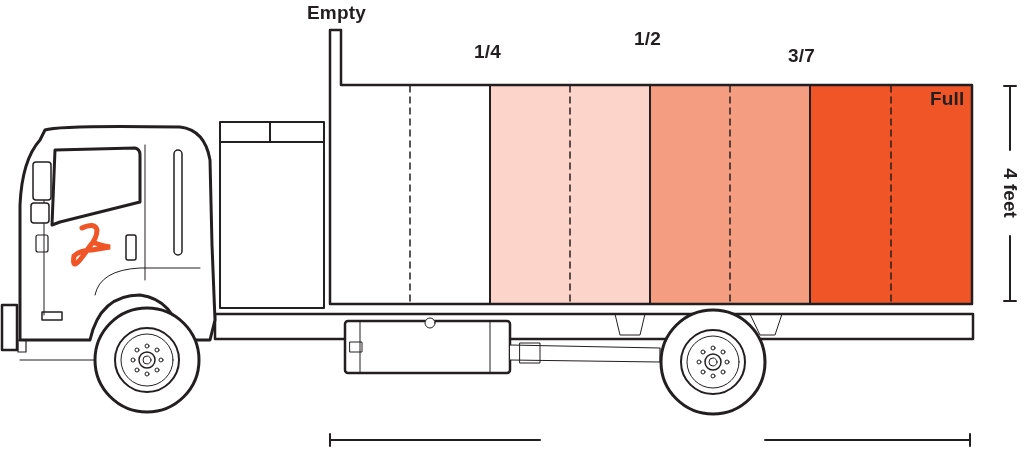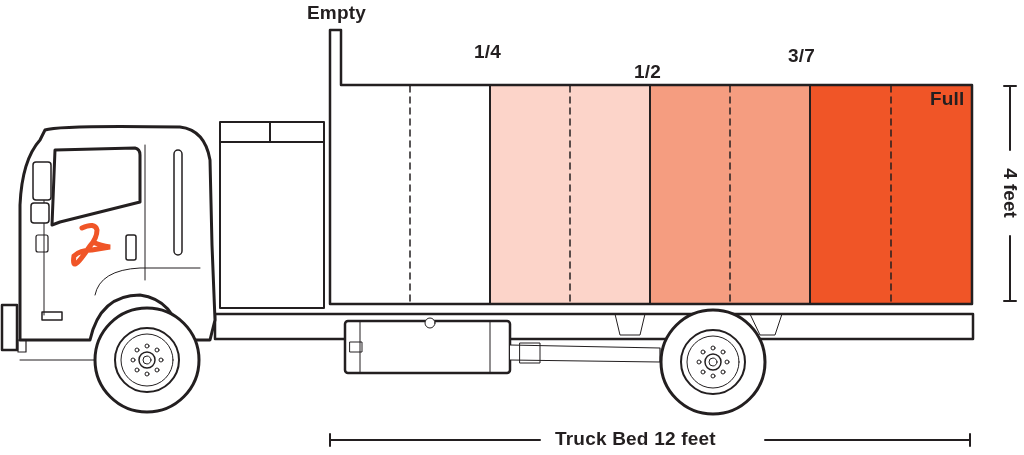--- a/index.html
+++ b/index.html
@@ -120,19 +120,18 @@
         <line x1="765" y1="440" x2="970" y2="440"></line>
         <line x1="970" y1="434" x2="970" y2="446"></line>
       </g>
     </g>
 
     <path d="M82 228 Q95 222 97 230 Q97 238 90 246 Q82 258 78 262 Q72 268 74 256 Q80 250 92 250 L110 247 Q100 245 95 243" fill="none" stroke="#f05527" stroke-width="5" stroke-linecap="round"></path>
   </svg>
 
   <div class="lbl" style="left:307px;top:2px;">Empty</div>
   <div class="lbl" style="left:474px;top:41px;">1/4</div>
-  <div class="lbl" style="left:634px;top:61px;">1/2</div>
+  <div class="lbl" style="left:634px;top:28px;">1/2</div>
   <div class="lbl" style="left:788px;top:45px;">3/7</div>
   <div class="lbl" style="left:930px;top:45px;margin-top:43px;">Full</div>
 
   <div class="vlbl" style="left:972px;top:182px;width:76px;text-align:center;">4 feet</div>
-  <div class="lbl" style="left:555px;top:428px;">Truck Bed 12 feet</div>
 </div>
 
 </body></html>

